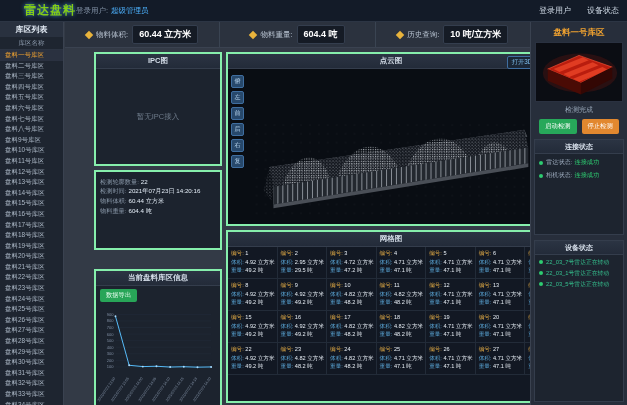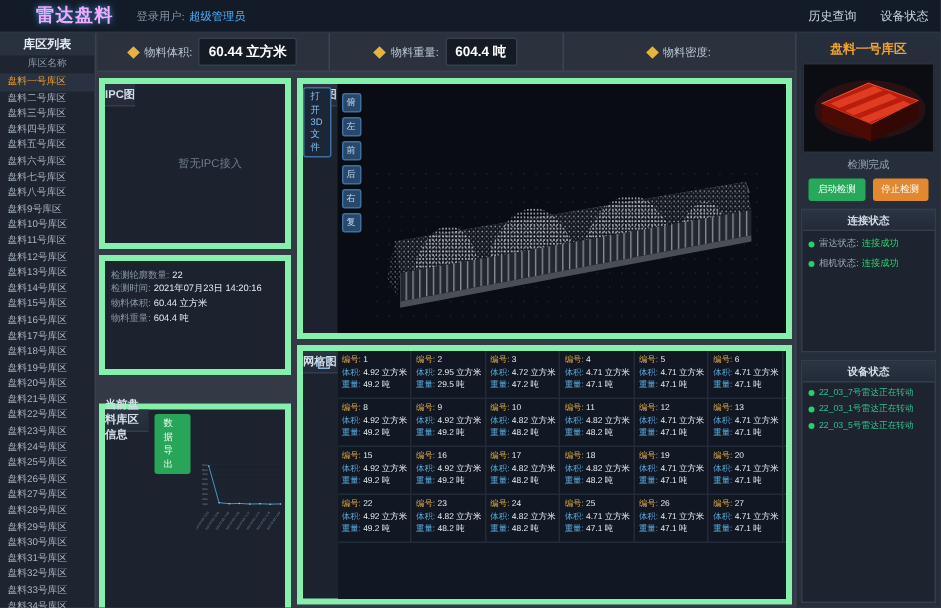--- a/index.html
+++ b/index.html
@@ -2,22 +2,22 @@
 <html><head>
 <meta charset="utf-8">
 <style>
   html,body{margin:0;padding:0;width:627px;height:405px;overflow:hidden;
     background:#333a46;font-family:"Liberation Sans","DejaVu Sans",sans-serif;}
   .app{position:relative;width:627px;height:405px;background:#333a46;}
 
   
   .hdr{position:absolute;left:0;top:0;right:0;height:22px;background:#131b28;
     border-bottom:1px solid #2c3544;display:flex;align-items:center;padding:0 8px;box-sizing:border-box;}
-  .app-title{font-size:12px;font-weight:bold;color:#f0abfc;letter-spacing:1px;text-shadow:0 0 4px #3e8fd4;padding-left:16px;}
-  .login{margin-left:15px;font-size:7.5px;color:#8292a5;font-family:Liberation Serif, serif;}
+  .app-title{font-size:12px;font-weight:bold;color:#84cc16;letter-spacing:1px;text-shadow:0 0 4px #3e8fd4;padding-left:16px;}
+  .login{margin-left:0;font-size:7.5px;color:#8292a5;font-family:Liberation Serif, serif;}
   .login a{color:#4db2ff;margin-left:3px;text-decoration:none;cursor:pointer;}
   .hdr-menu{margin-left:auto;display:flex;gap:16px;font-size:8px;color:#ccd6e2;}
   .hdr-menu span{cursor:pointer;}
 
   
   .sidebar{position:absolute;left:0;top:22px;bottom:0;width:64px;background:#1e2530;
     border-right:1px solid #3a4250;display:flex;flex-direction:column;box-sizing:border-box;}
   .sidebar-title{height:15px;line-height:15px;background:#29313f;color:#e2eaf4;font-size:8px;
     font-weight:bold;text-align:center;}
   .sidebar-sub{height:12px;line-height:12px;color:#8b99ab;font-size:6.5px;text-align:center;
@@ -33,22 +33,22 @@
   .stats{position:absolute;left:65px;top:22px;width:465px;height:26px;background:#2b323e;
     border-bottom:1px solid #3a4250;display:flex;align-items:center;box-sizing:border-box;}
   .stat{flex:1;display:flex;align-items:center;justify-content:center;gap:4px;height:100%;}
   .stat + .stat{border-left:1px solid #3a4452;}
   .stat-icon{width:6px;height:6px;background:#e8b33c;transform:rotate(45deg);flex:none;}
   .stat-label{font-size:7.5px;color:#b9c4d2;}
   .stat-value{font-size:9px;font-weight:bold;color:#ffffff;background:#151b25;
     border:1px solid #343e4e;border-radius:2px;padding:2px 6px;white-space:nowrap;}
 
   
-  .panel{position:absolute;background:#1c232e;border:4px solid #86efac;box-sizing:border-box;
-    display:flex;flex-direction:row;}
+  .panel{position:absolute;background:#1c232e;border:2px solid #86efac;box-sizing:border-box;
+    display:flex;flex-direction:column;margin-left:28px;}
   .panel-head{height:14px;min-height:14px;background:linear-gradient(#2b3443,#232b39);
     border-bottom:1px solid #343d4c;display:flex;align-items:center;justify-content:center;
     font-size:7.5px;font-weight:bold;color:#d4dde8;position:relative;}
 
   #ipc-panel{left:66px;top:52px;width:128px;height:114px;}
   .ipc-body{flex:1;display:flex;align-items:center;justify-content:center;font-size:7.5px;color:#6e7b8a;}
 
   #detail-panel{left:66px;top:170px;width:128px;height:80px;}
   .detail-body{padding:3px 4px;}
   .drow{display:flex;margin:2.5px 0;font-size:6.2px;line-height:1.2;}
@@ -107,21 +107,21 @@
 <body>
 
 <div class="app">
 
   <div class="hdr">
     <div class="app-title">雷达盘料</div>
     <div class="login">
       <span>登录用户:</span><a>超级管理员</a>
     </div>
     <div class="hdr-menu">
-      <span>历史查询</span>
+      <span>登录用户</span>
       <span>设备状态</span>
     </div>
   </div>
 
   <div class="sidebar">
     <div class="sidebar-title">库区列表</div>
     <div class="sidebar-sub">库区名称</div>
     <div class="area-list" id="area-list">
         <div class="area-item selected">盘料一号库区</div>
         <div class="area-item">盘料二号库区</div>
@@ -166,21 +166,22 @@
         <span class="stat-label">物料体积:</span>
         <span class="stat-value">60.44 立方米</span>
       </div>
       <div class="stat">
         <span class="stat-icon"></span>
         <span class="stat-label">物料重量:</span>
         <span class="stat-value">604.4 吨</span>
       </div>
       <div class="stat">
         <span class="stat-icon"></span>
-        <span class="stat-label">物料密度:</span>
+        <span class="stat-label">历史查询:</span>
+        <span class="stat-value">10 吨/立方米</span>
       </div>
     </div>
 
   <div class="panel" id="ipc-panel">
     <div class="panel-head">IPC图</div>
     <div class="ipc-body">暂无IPC接入</div>
   </div>
 
   <div class="panel" id="detail-panel">
     <div class="detail-body" id="detail-rows">

